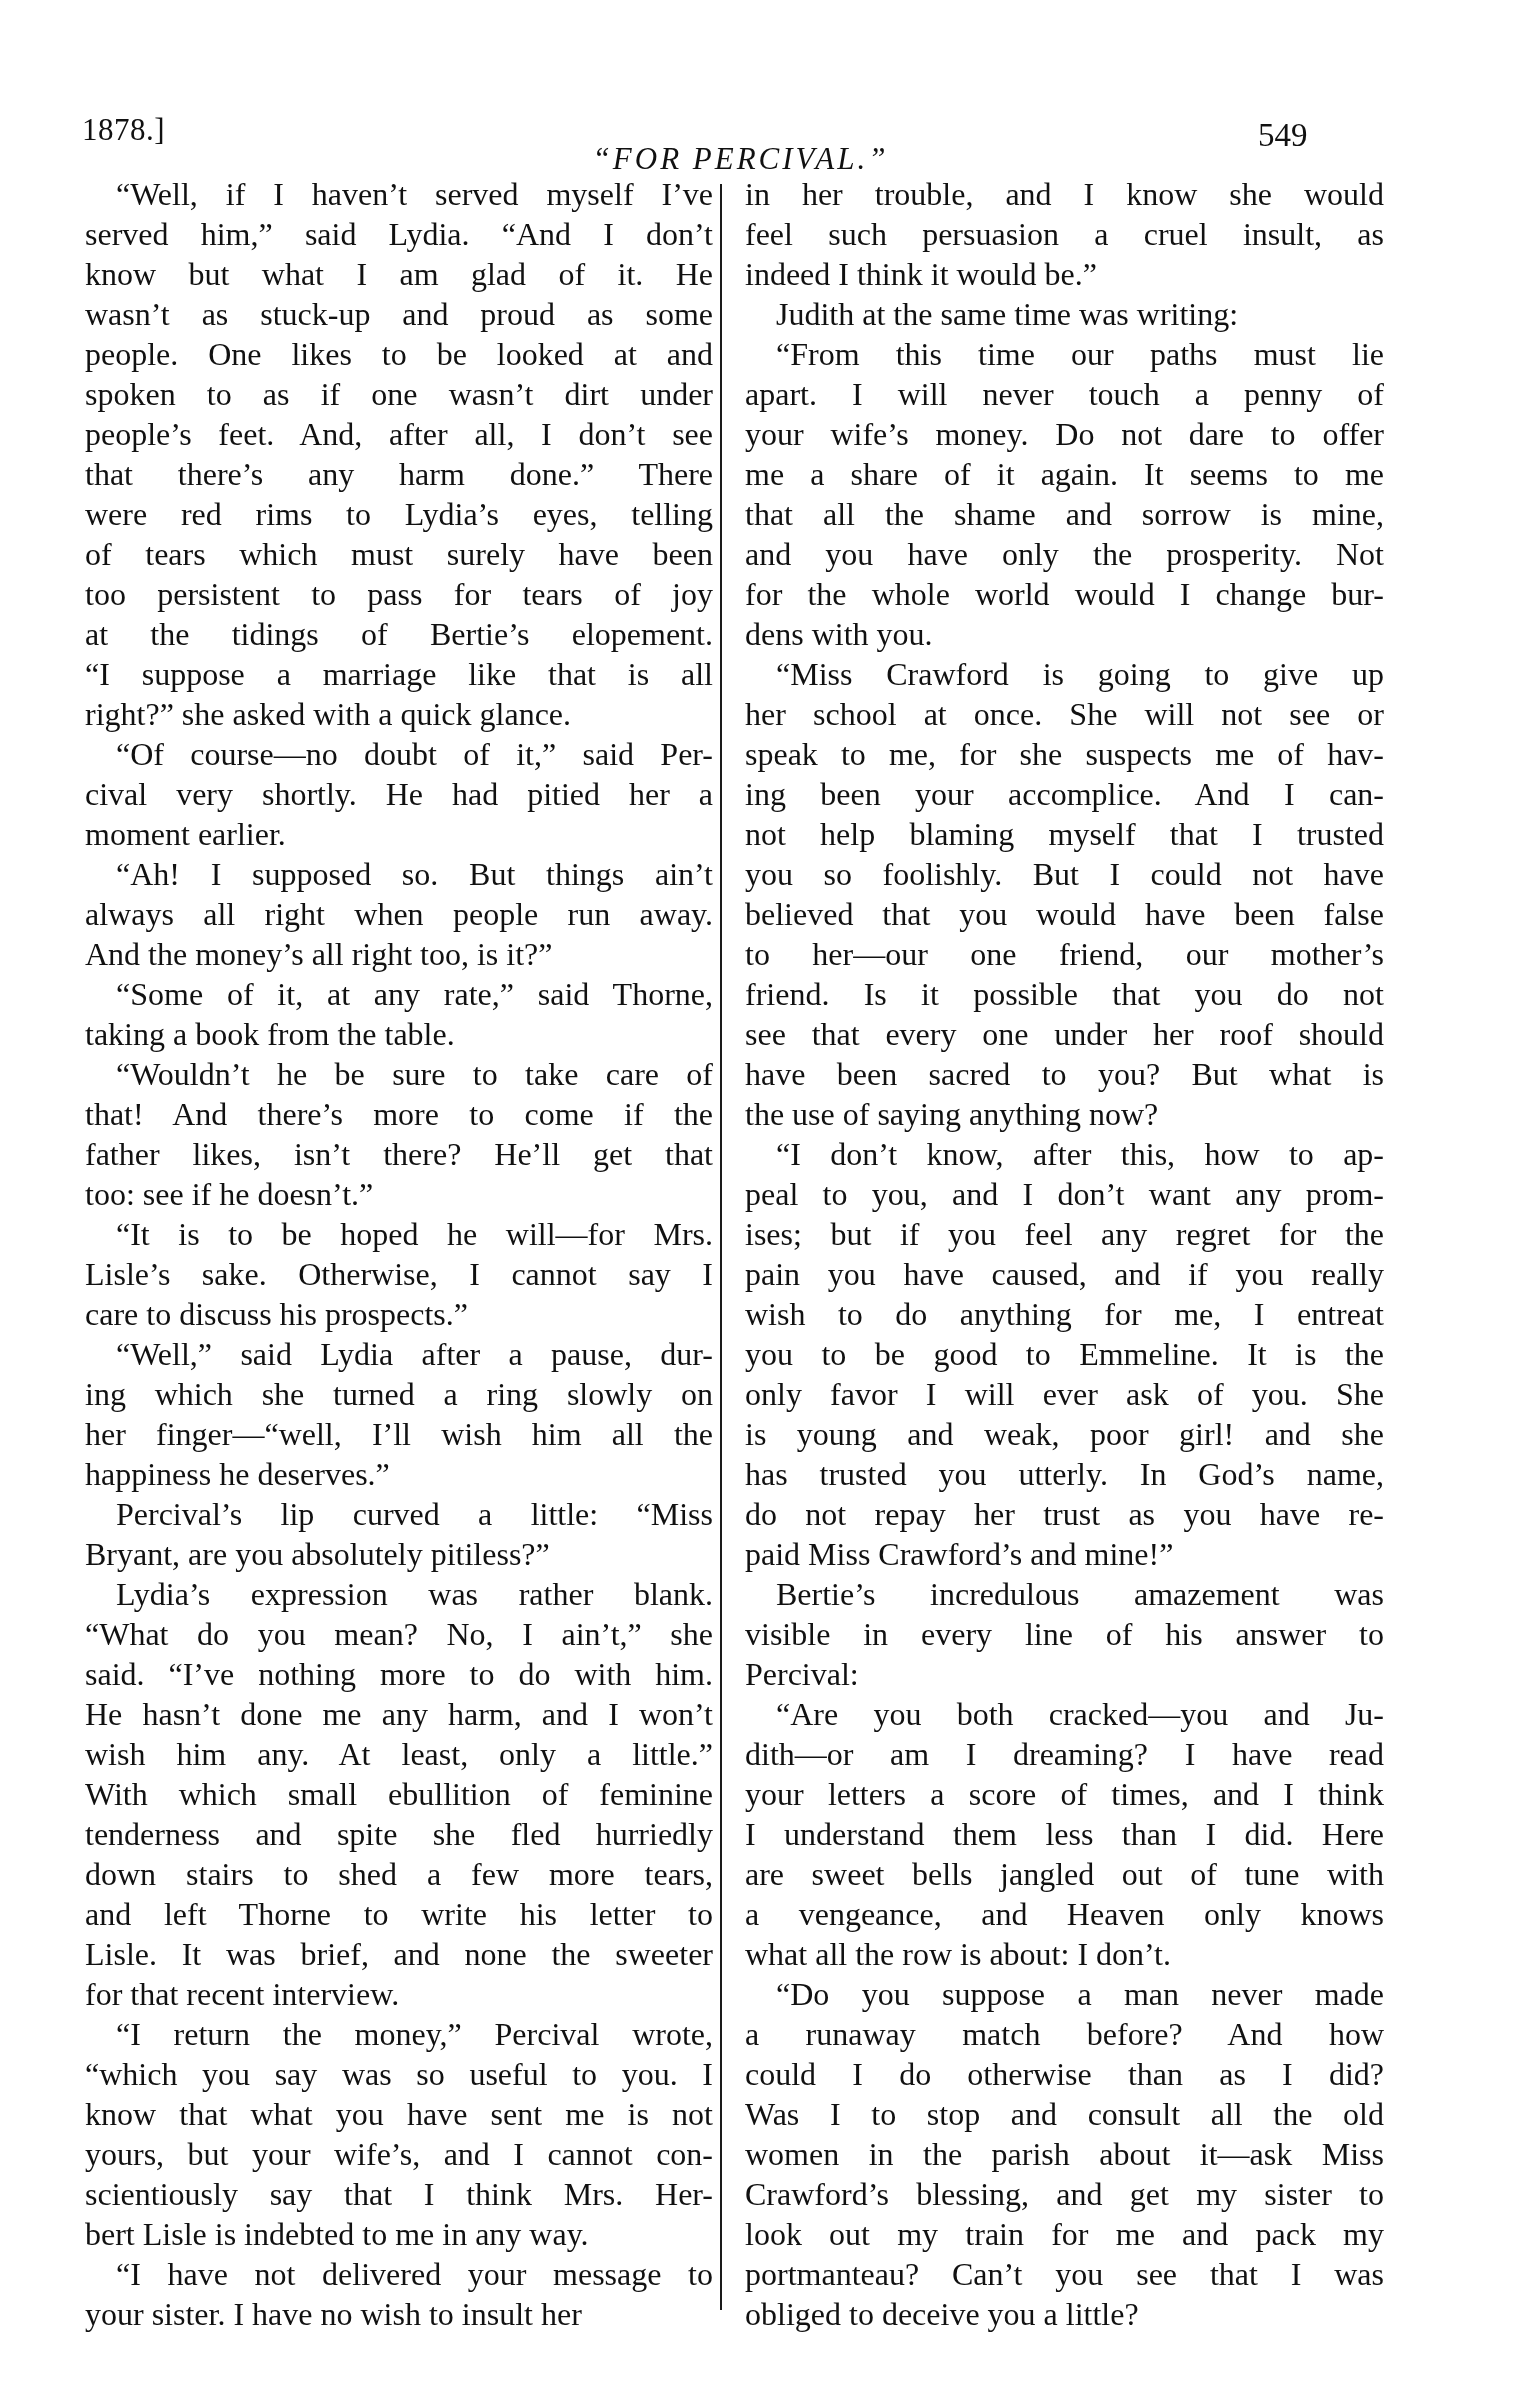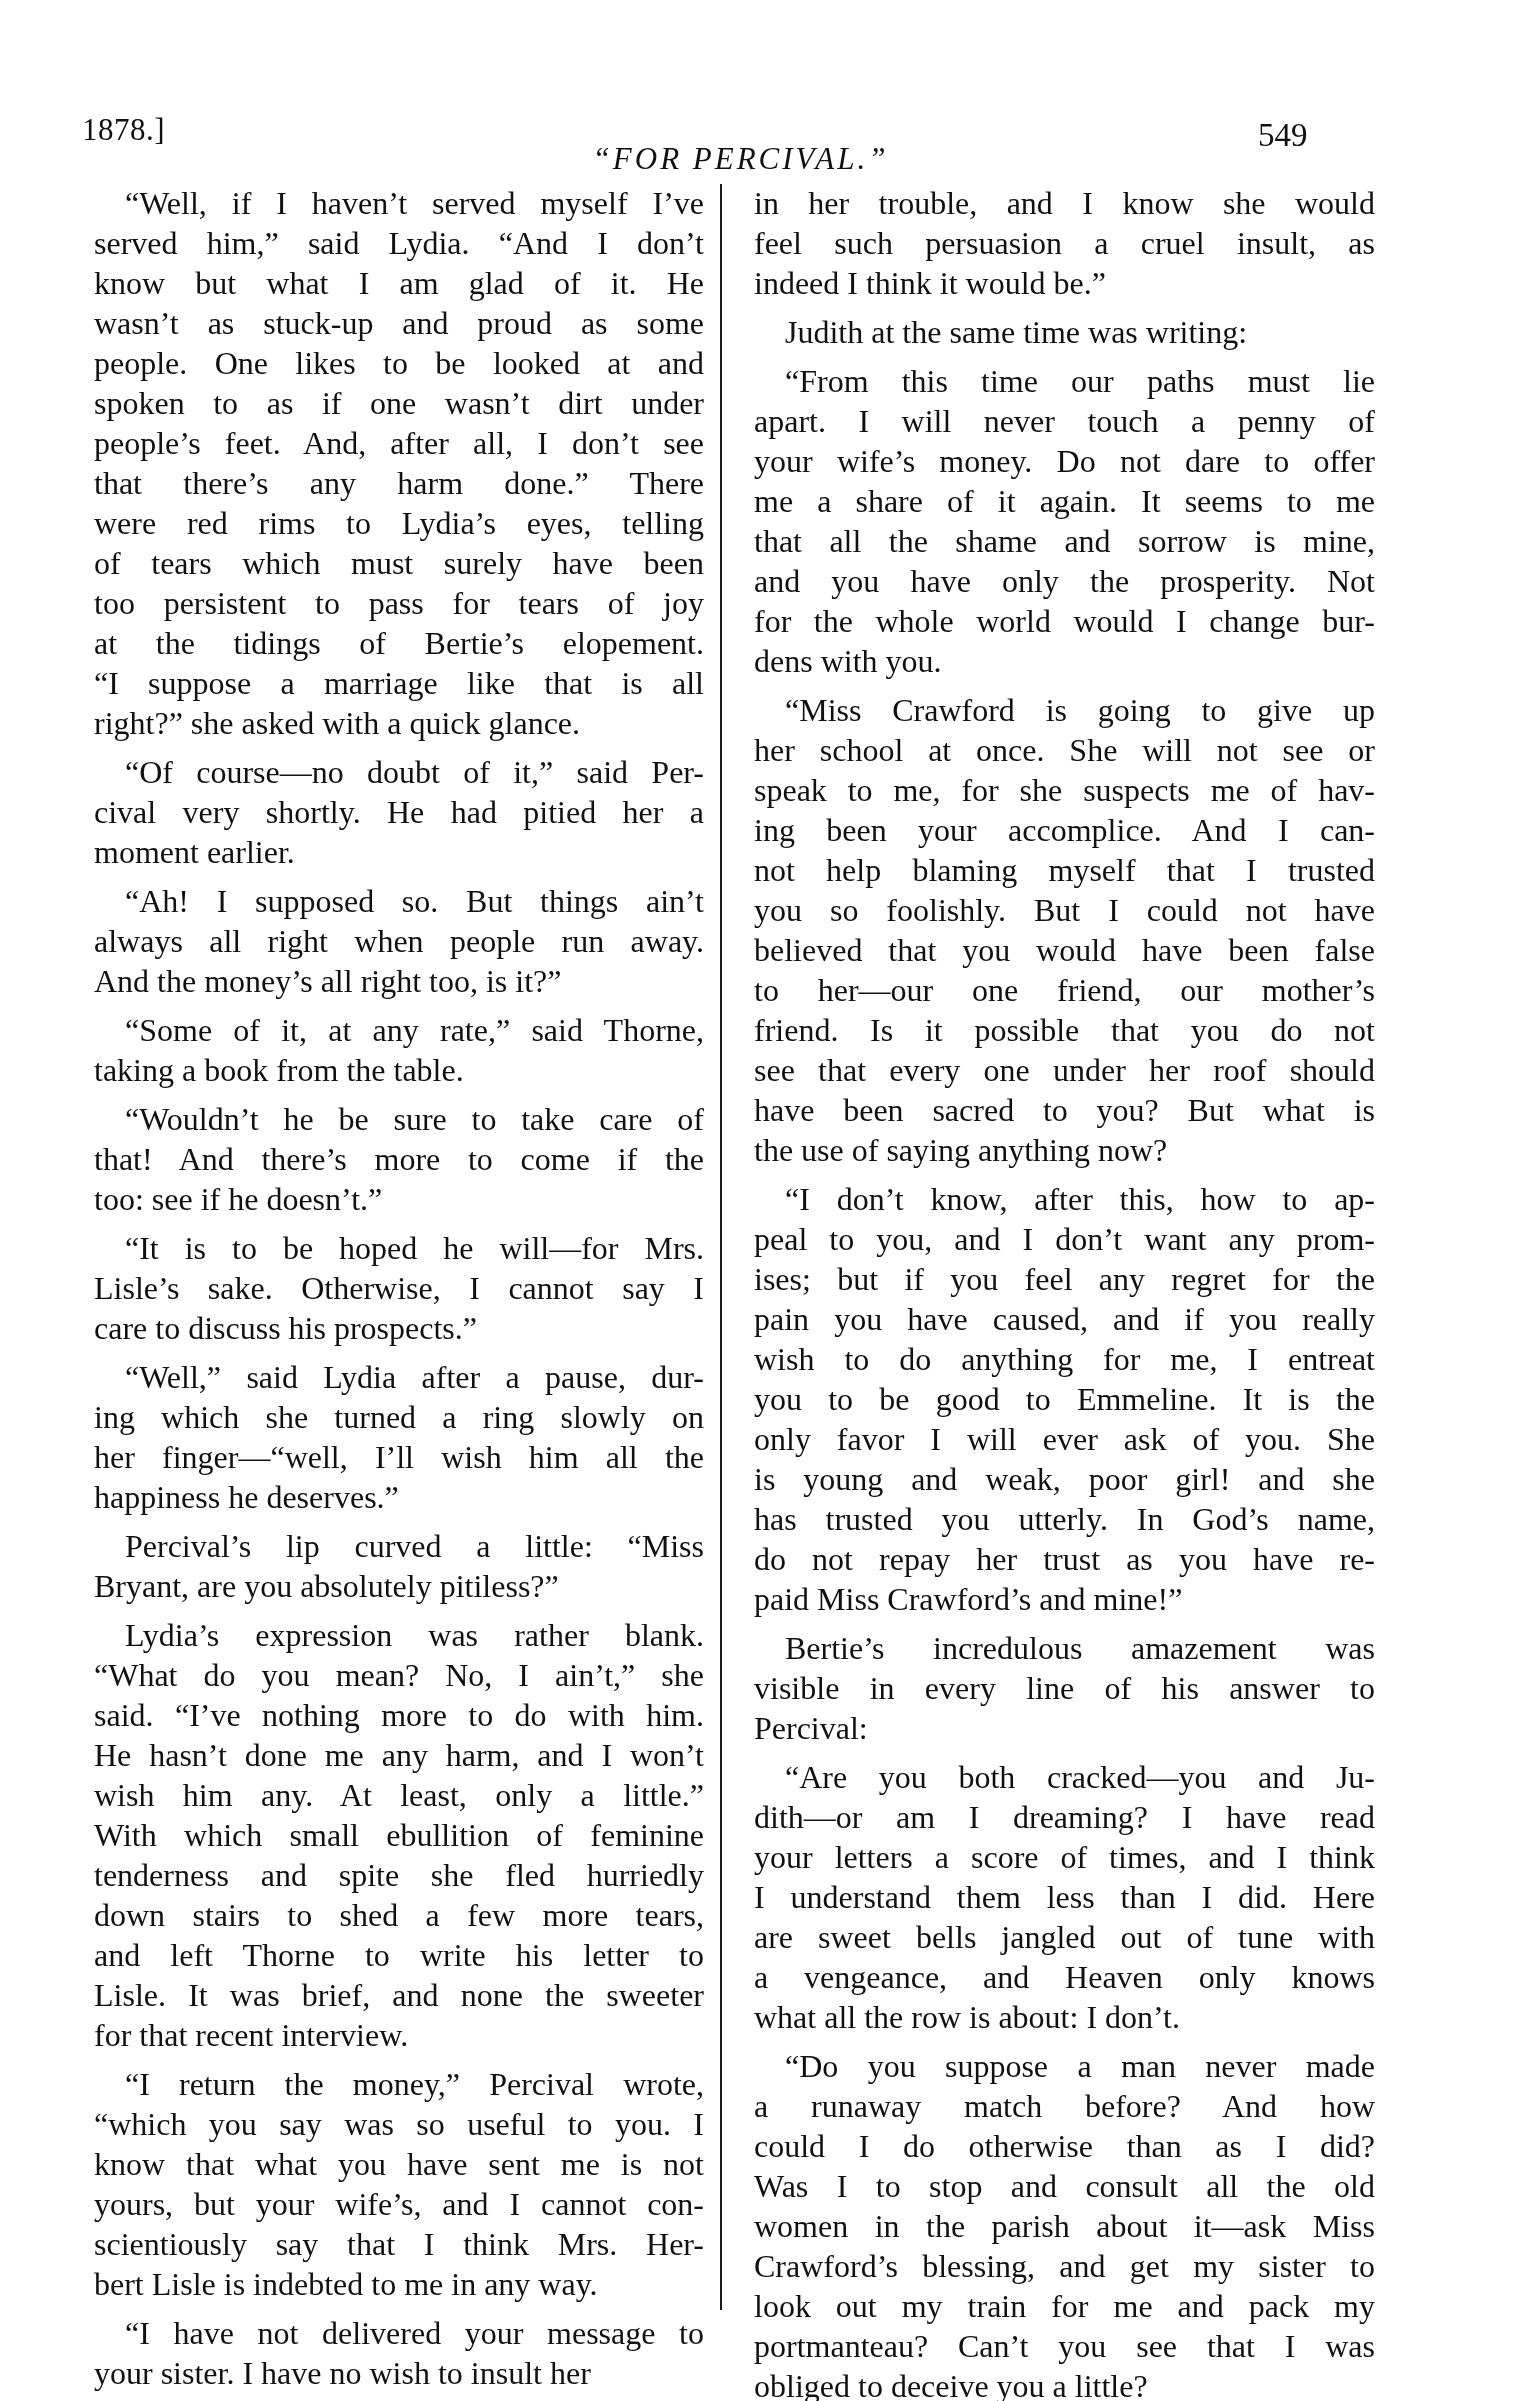--- a/index.html
+++ b/index.html
@@ -11,21 +11,21 @@
                font-size: 31px; font-style: italic; letter-spacing: 3px; padding-right: 45px; box-sizing: border-box; margin-top: 32px; }
   .hdr-page { position: absolute; left: 1258px; top: 11px; font-size: 33px; }
   .column { position: absolute; top: 174px; font-size: 32px; line-height: 40px;
             text-align: justify; }
   .col-left { left: 85px; width: 628px; }
   .col-right { left: 745px; width: 639px; }
   .divider { position: absolute; left: 720px; top: 184px; width: 1.5px; height: 2126px; background: #1a1a1a; }
   .line { display: block; white-space: nowrap; text-align: justify; text-align-last: justify; height: 40px; overflow: visible; }
   .line.last { text-align-last: left; }
   .line.indent { padding-left: 31px; }
-  p.para { margin: 9px; }
+  p.para { margin: 0; }
 </style>
 </head>
 <body>
 
 <div class="page-header">
   <span class="hdr-year">1878.]</span>
   <span class="hdr-title">“FOR PERCIVAL.”</span>
   <span class="hdr-page">549</span>
 </div>
 
@@ -56,20 +56,21 @@
       <span class="line">always all right when people run away.</span>
       <span class="line last">And the money’s all right too, is it?”</span>
     </p>
     <p class="para">
       <span class="line indent">“Some of it, at any rate,” said Thorne,</span>
       <span class="line last">taking a book from the table.</span>
     </p>
     <p class="para">
       <span class="line indent">“Wouldn’t he be sure to take care of</span>
       <span class="line">that! And there’s more to come if the</span>
+      <span class="line">father likes, isn’t there? He’ll get that</span>
       <span class="line last">too: see if he doesn’t.”</span>
     </p>
     <p class="para">
       <span class="line indent">“It is to be hoped he will—for Mrs.</span>
       <span class="line">Lisle’s sake. Otherwise, I cannot say I</span>
       <span class="line last">care to discuss his prospects.”</span>
     </p>
     <p class="para">
       <span class="line indent">“Well,” said Lydia after a pause, dur-</span>
       <span class="line">ing which she turned a ring slowly on</span>

